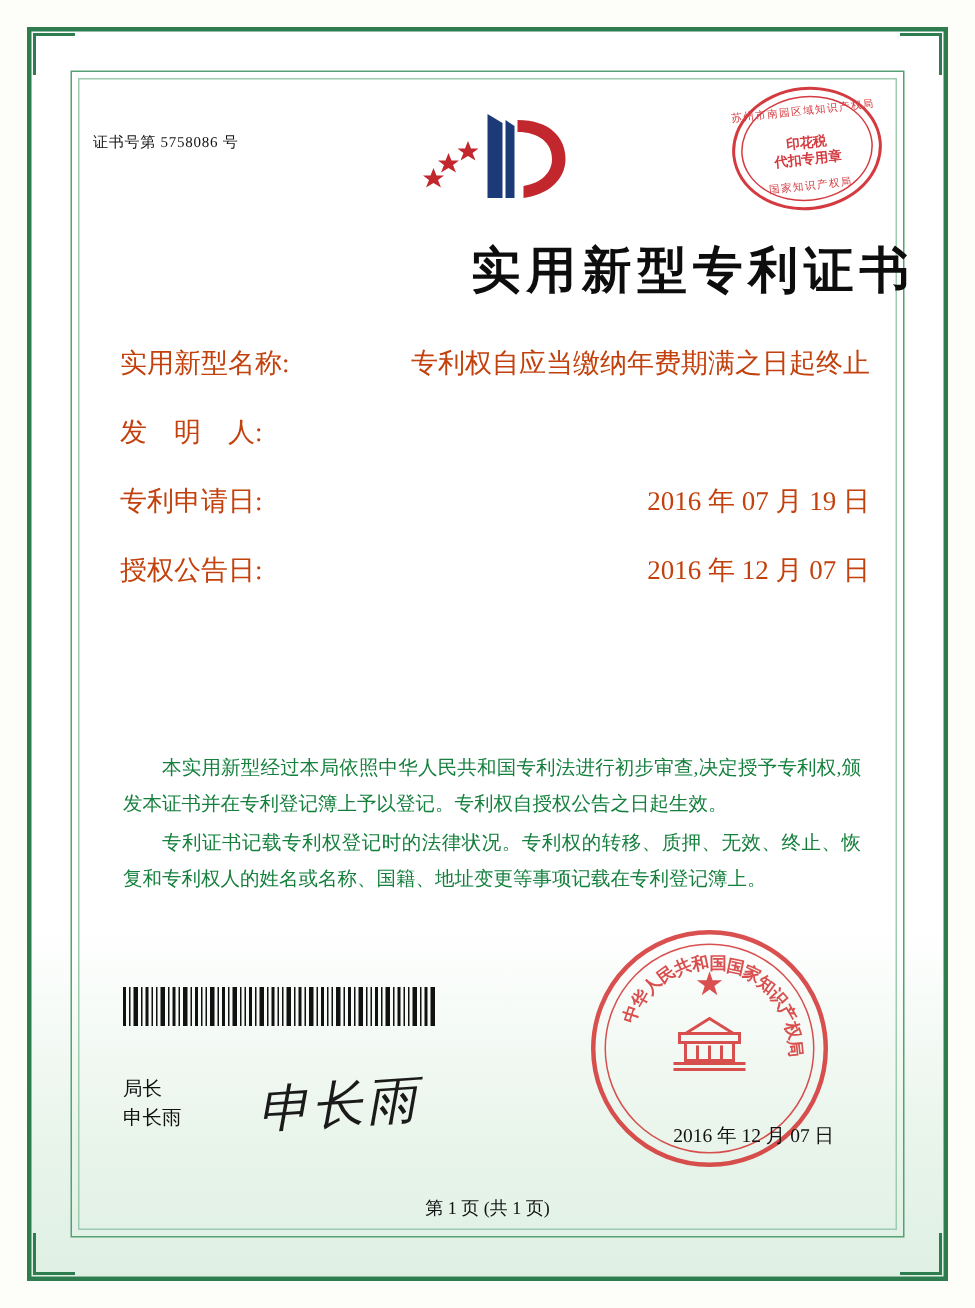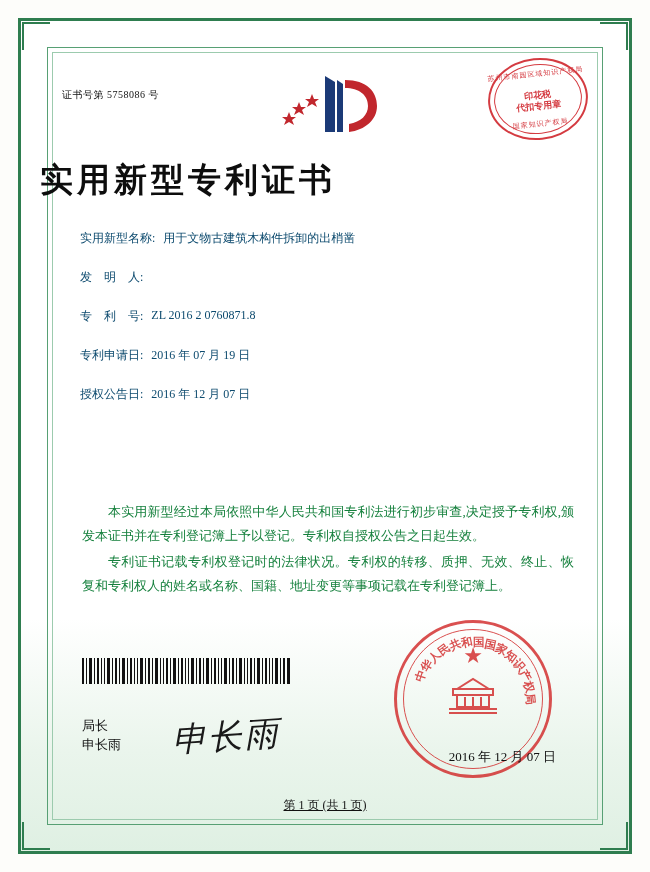--- a/index.html
+++ b/index.html
@@ -117,40 +117,41 @@
     left: 0; right: 0;
     text-align: center;
     font-size: 7px;
     letter-spacing: 1px;
   }
 
   .doc-title {
     position: absolute;
     top: 118px;
     left: 0; right: 0;
-    text-align: left;
+    text-align: right;
     font-size: 33px;
     font-weight: bold;
     letter-spacing: 4px;
     color: #0d0d0d;
     font-family: Liberation Sans, sans-serif;
   }
 
   .fields {
     position: absolute;
     top: 190px;
     left: 40px;
     right: 30px;
   }
   .field-row {
     display: flex;
     align-items: flex-start;
     margin-bottom: 22px;
-    font-size: 12px;
-    color: #0c4a6e;
+    font-size: 18px;
+    color: #c2410c;
+    text-align: right;
   }
   .field-label {
     white-space: pre;
     flex: 0 0 auto;
   }
   .field-value {
     margin-left: 8px;
     flex: 1 1 auto;
   }
 
@@ -259,21 +260,20 @@
     color: #111;
   }
 
   .footer {
     position: absolute;
     left: 0; right: 0;
     bottom: 18px;
     text-align: center;
     font-size: 12px;
     color: #111;
-    text-decoration: underline;
   }
 </style>
 </head>
 <body>
 
 <div class="page">
   <div class="frame-outer">
     <div class="frame-inner"></div>
     <div class="frame-hair"></div>
   </div>
@@ -307,28 +307,24 @@
       <div class="arc-top">苏州市南园区域知识产权局</div>
       <div class="mid">印花税<br>代扣专用章</div>
       <div class="arc-bot">国家知识产权局</div>
     </div>
 
     <div class="doc-title">实用新型专利证书</div>
 
     <div class="fields">
       <div class="field-row">
         <span class="field-label">实用新型名称:</span>
-        <span class="field-value">用于文物古建筑木构件拆卸的出梢凿</span>
+        <span class="field-value">专利权自应当缴纳年费期满之日起终止</span>
       </div>
       <div class="field-row">
         <span class="field-label">发　明　人:</span>
-      </div>
-      <div class="field-row">
-        <span class="field-label">专　利　号:</span>
-        <span class="field-value">ZL 2016 2 0760871.8</span>
       </div>
       <div class="field-row">
         <span class="field-label">专利申请日:</span>
         <span class="field-value">2016 年 07 月 19 日</span>
       </div>
       <div class="field-row">
         <span class="field-label">授权公告日:</span>
         <span class="field-value">2016 年 12 月 07 日</span>
       </div>
     </div>

